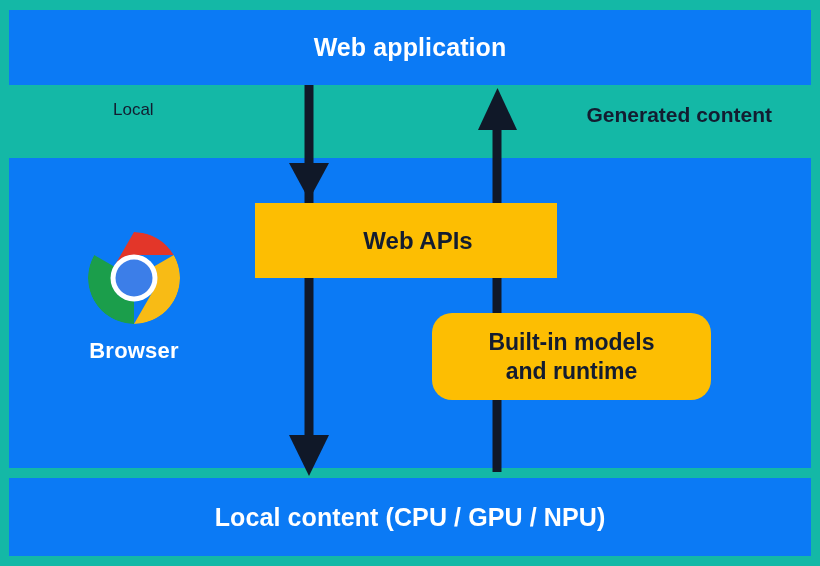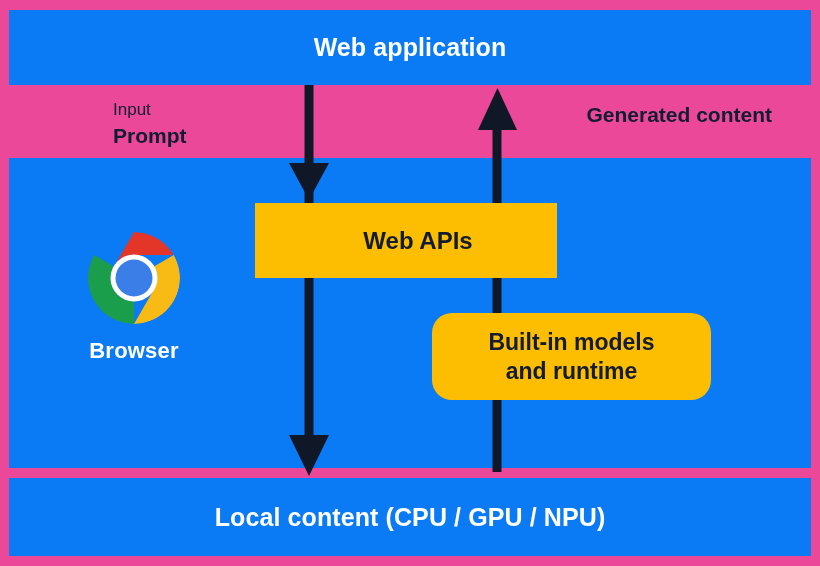--- a/index.html
+++ b/index.html
@@ -7,21 +7,21 @@
     width: 820px;
     height: 566px;
     background: #ffffff;
     font-family: "Liberation Sans", sans-serif;
     overflow: hidden;
   }
   #stage {
     position: relative;
     width: 820px;
     height: 566px;
-    background: #ec4899;
+    background: #14b8a6;
   }
 
   
   .band {
     position: absolute;
     background: #0b7af5;
     display: flex;
     align-items: center;
     justify-content: center;
   }
@@ -177,21 +177,20 @@
   </div>
 
   <div class="yellow-box" id="box-builtin-models">
     <span>
       <span style="display:block">Built-in models</span>
       <span style="display:block">and runtime</span>
     </span>
   </div>
 
   <div class="edge-label" id="label-input">
-    <span class="kicker">Input</span>
-    <span class="value">Prompt</span>
+    <span class="kicker">Local</span>
   </div>
 
   <div class="edge-label" id="label-output">
     <span class="value">Generated content</span>
   </div>
 
 </div>
 
 </body></html>

